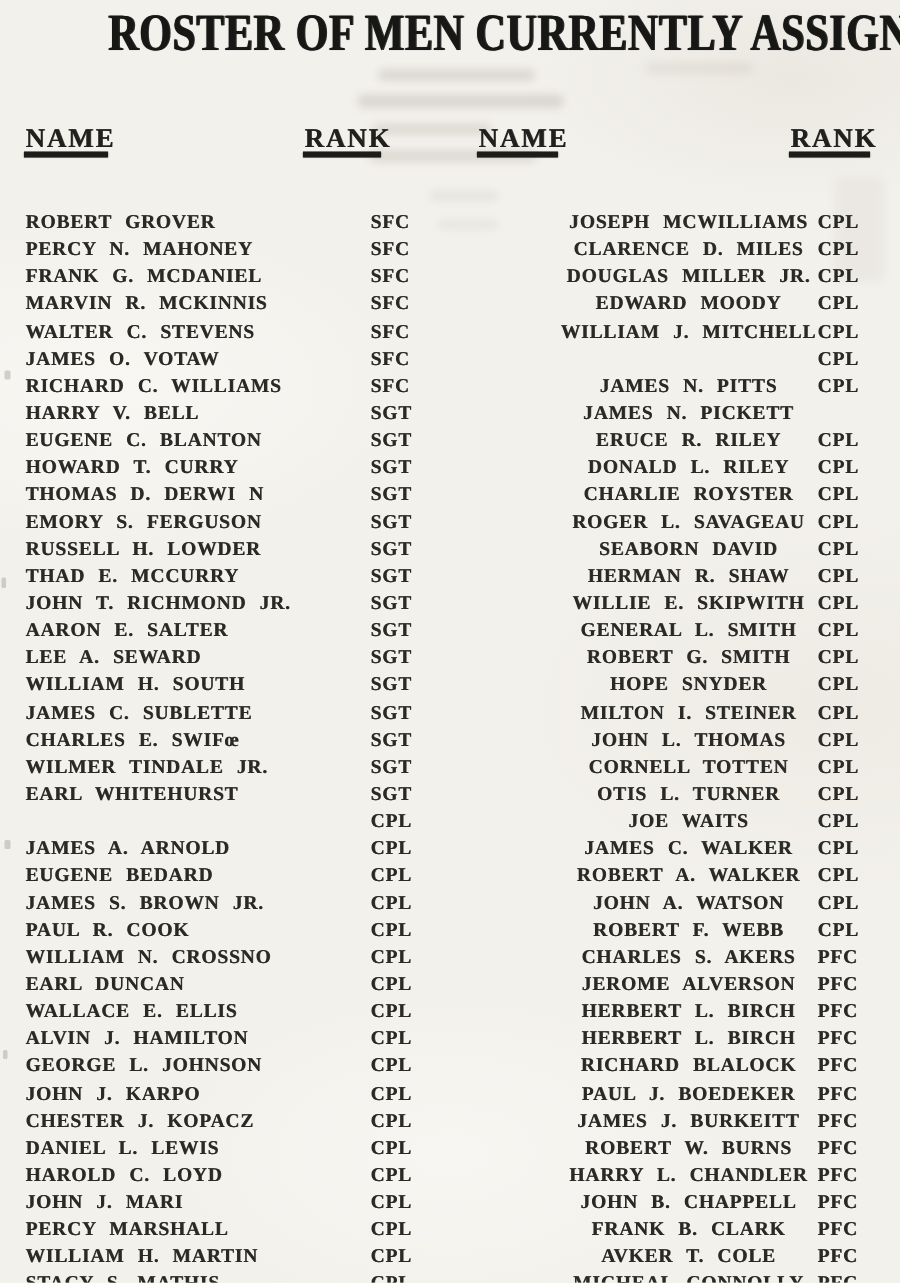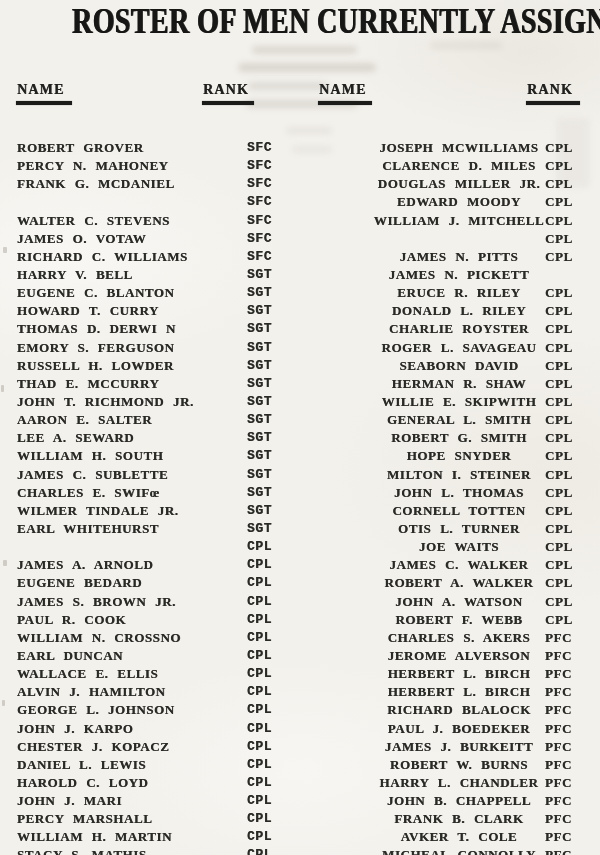--- a/index.html
+++ b/index.html
@@ -37,21 +37,21 @@
   .s7{left:292px;top:146px;width:40px;height:7px;opacity:.14;}
   .s8{left:556px;top:118px;width:34px;height:70px;opacity:.10;}
   .speck{position:absolute;background:#8d887e;opacity:.35;border-radius:1px;}
   .p1{left:3px;top:247px;width:4px;height:6px;}
   .p2{left:1px;top:385px;width:3px;height:7px;}
   .p3{left:3px;top:560px;width:4px;height:6px;}
   .p4{left:2px;top:700px;width:3px;height:6px;}
   
   .col-header{
     position:absolute;top:82px;
-    font-size:14px;font-weight:700;letter-spacing:1.2px;
+    font-size:18px;font-weight:700;letter-spacing:1.2px;
     color:#20201e;text-shadow:0.4px 0 0 rgba(32,32,30,.8);
   }
   .h-left-name{left:17px;}
   .h-left-rank{left:203px;}
   .h-right-name{left:319px;}
   .h-right-rank{left:527px;}
   .hrule{position:absolute;top:101px;height:4px;background:#1c1c1a;box-shadow:0 0 1px rgba(28,28,26,.8);}
   .r-left-name{left:16px;width:56px;}
   .r-left-rank{left:202px;width:52px;}
   .r-right-name{left:318px;width:54px;}
@@ -63,21 +63,21 @@
   .row{
     position:relative;height:18.15px;line-height:18.15px;
     font-size:13px;font-weight:700;
     letter-spacing:0.55px;word-spacing:5px;
     color:#29292６;
     color:#292926;
     white-space:nowrap;
     text-shadow:0.3px 0 0 rgba(41,41,38,.75);
   }
   .row .rank{position:absolute;top:0;}
-  .col-left .rank{left:230px;font-family:Liberation Mono, monospace;}
+  .col-left .rank{left:230px;}
   .col-right .rank{left:225px;}
 </style>
 </head>
 <body>
 
 <div class="page">
 
   <div class="title-wrap">
     <span class="title">ROSTER OF MEN CURRENTLY ASSIGNED</span>
   </div>
@@ -111,20 +111,21 @@
   </div>
       <div class="row">
     <span class="name">PERCY N. MAHONEY</span>
     <span class="rank">SFC</span>
   </div>
       <div class="row">
     <span class="name">FRANK G. MCDANIEL</span>
     <span class="rank">SFC</span>
   </div>
       <div class="row">
+    <span class="name">MARVIN R. MCKINNIS</span>
     <span class="rank">SFC</span>
   </div>
       <div class="row">
     <span class="name">WALTER C. STEVENS</span>
     <span class="rank">SFC</span>
   </div>
       <div class="row">
     <span class="name">JAMES O. VOTAW</span>
     <span class="rank">SFC</span>
   </div>

